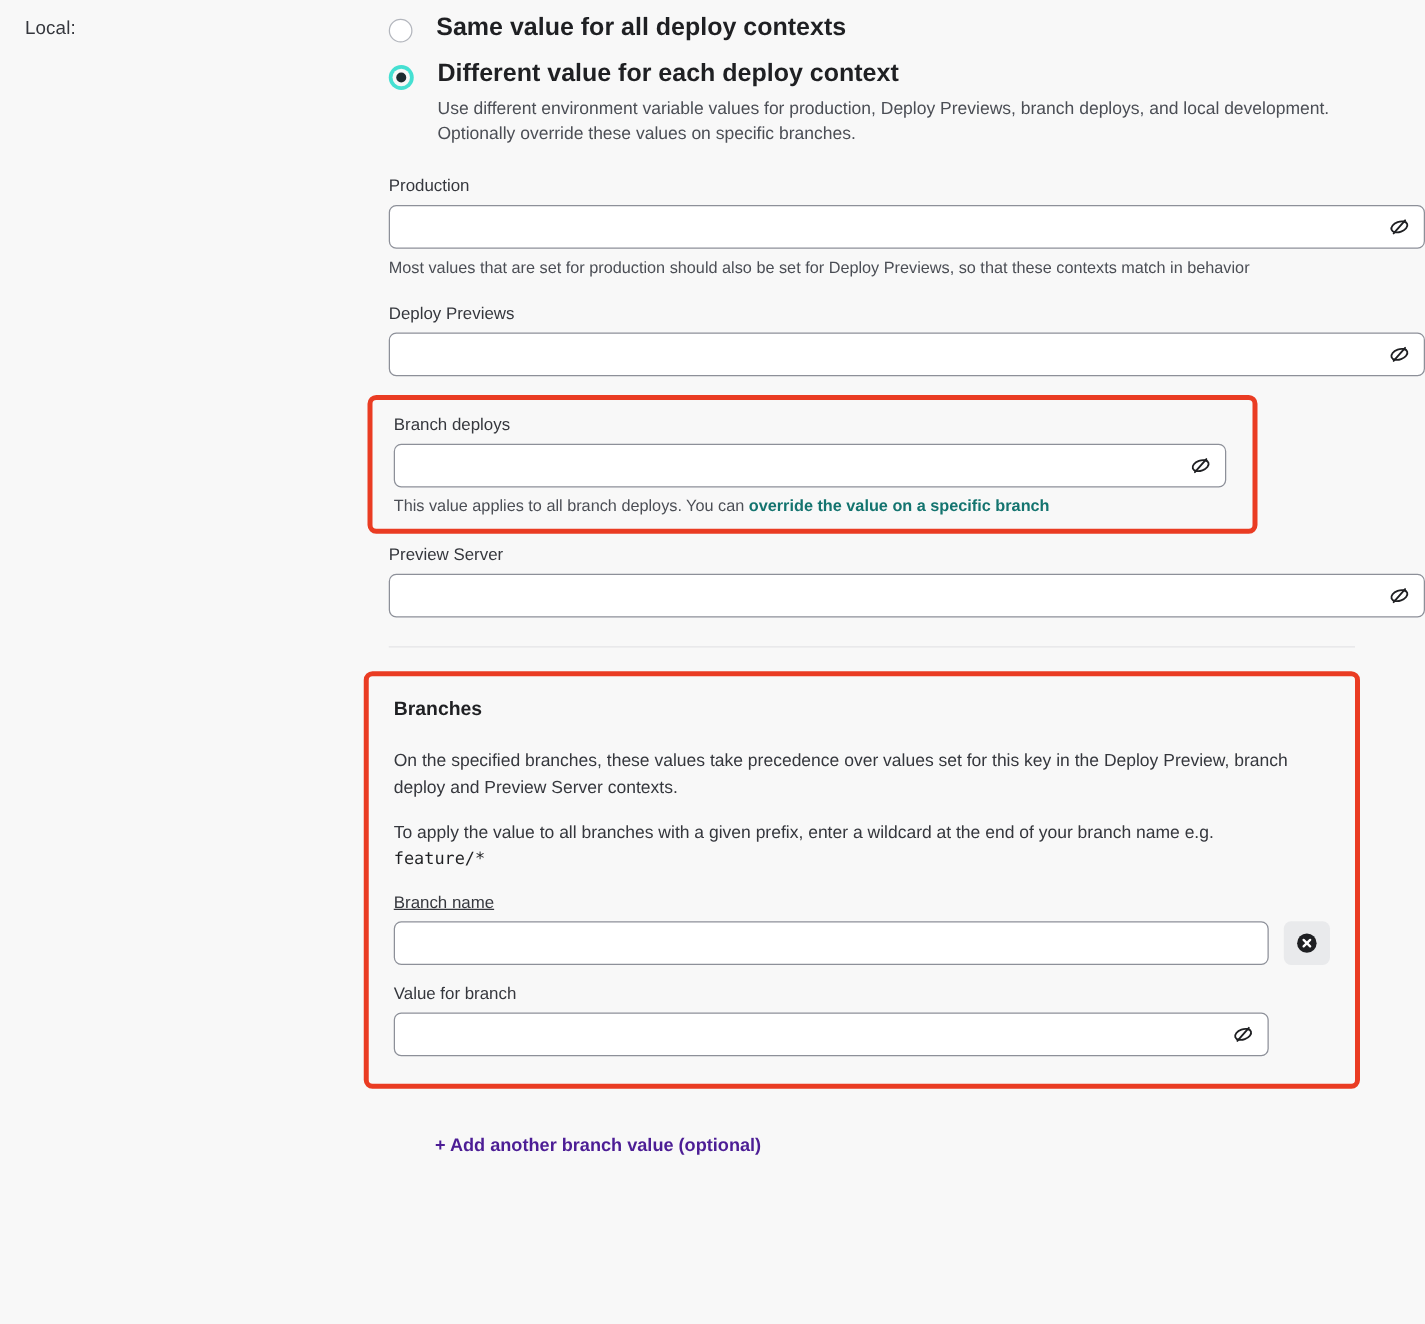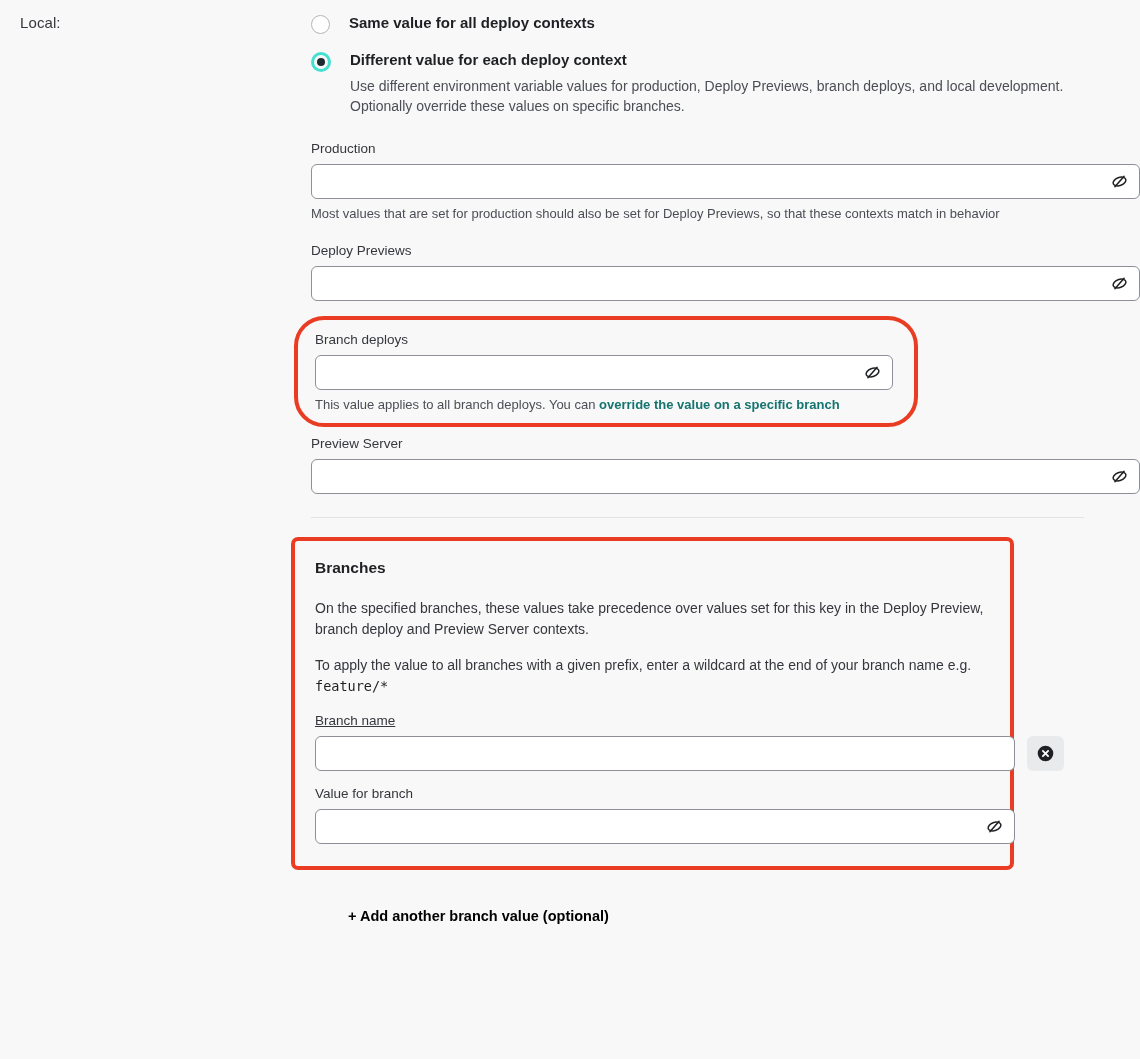--- a/index.html
+++ b/index.html
@@ -67,21 +67,21 @@
     content: "";
     position: absolute;
     left: 6px; top: 6px;
     width: 8px; height: 8px;
     border-radius: 50%;
     background: #1d2b30;
   }
 
   .radio-texts { flex: 1 1 auto; }
   .radio-title {
-    font-size: 15px;
+    font-size: 20px;
     font-weight: bold;
     color: #1f2023;
     line-height: 19px;
   }
   .radio-desc {
     font-size: 14px;
     color: #4b4e55;
     line-height: 20px;
     margin-top: 7px;
     max-width: 750px;
@@ -148,27 +148,26 @@
   .ctx.tight { margin-bottom: 15px; }
 
   
   .hl {
     border: 4px solid #ea3c23;
     border-radius: 7px;
   }
   .hl-branchdeploy {
     padding: 11px 21px 9px 17px;
     margin: 0 0 8px -17px;
-    width: 624px;
-    border-radius: 30px;
+    width: 712px;
   }
   .hl-branches {
     padding: 18px 22px 22px 20px;
     margin: 0 0 0 -20px;
-    width: 723px;
+    width: 797px;
   }
 
   
   .divider {
     border: none;
     border-top: 1px solid #e3e4e6;
     margin: 23px 0 19px 0;
     width: 773px;
   }
 
@@ -212,21 +211,21 @@
   .branch-value-group { margin-top: 14px; width: 700px; }
   .branch-name-group { width: 749px; }
   .branch-name-group .field-label { margin-bottom: 7px; text-decoration: underline; }
 
   
   .add-another {
     margin-top: 38px;
     margin-left: 37px;
     font-size: 14.5px;
     font-weight: bold;
-    color: #000000;
+    color: #4c1d95;
     background: none;
     border: none;
     padding: 0;
     cursor: pointer;
     font-family: "Liberation Sans", sans-serif;
   }
 </style>
 </head>
 <body>
 

